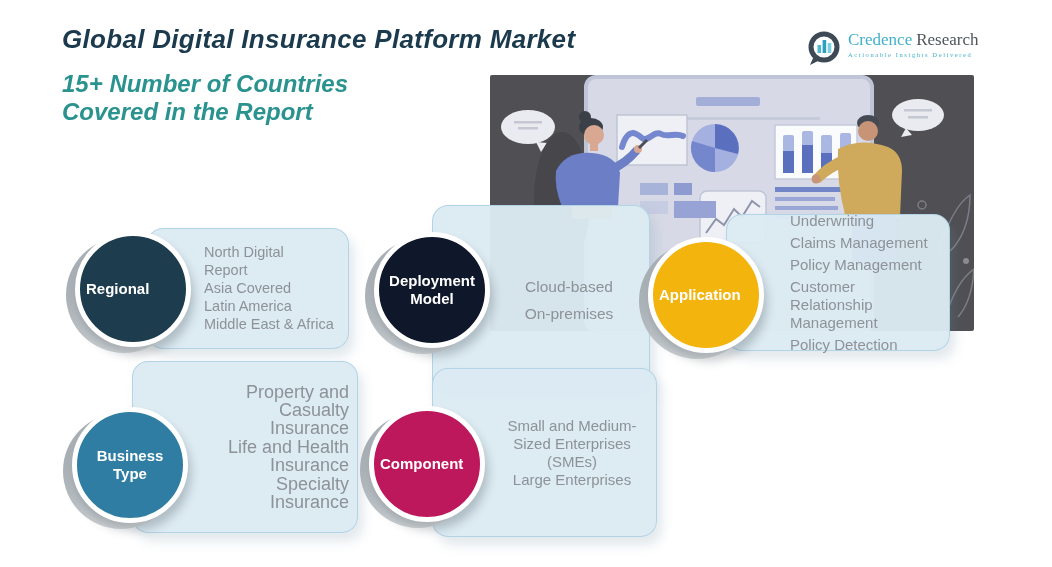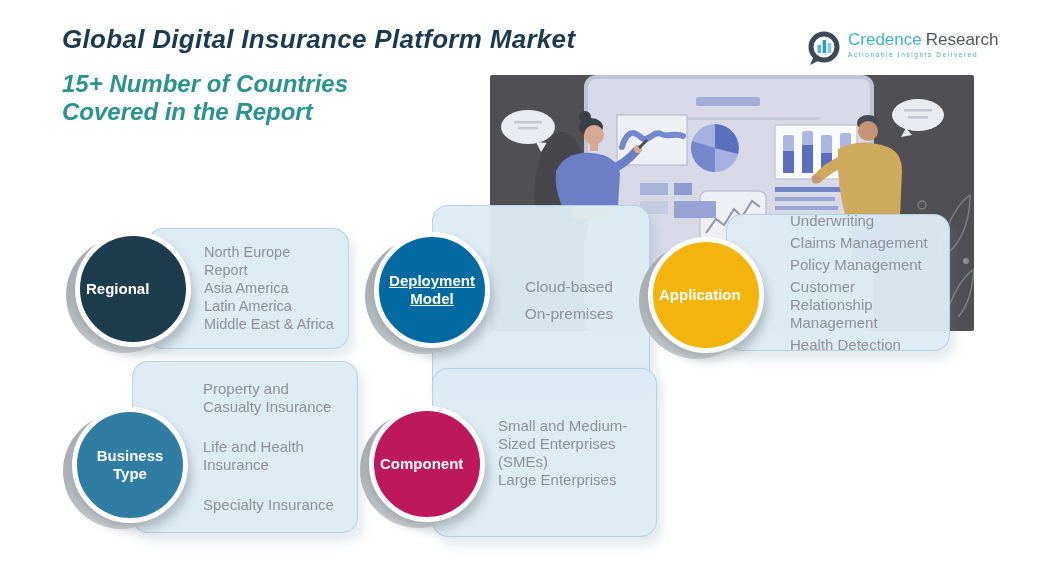--- a/index.html
+++ b/index.html
@@ -8,21 +8,21 @@
 
   
   .page-title{position:absolute;left:62px;top:24px;font-size:26px;font-weight:700;
               font-style:italic;letter-spacing:.3px;color:#1b3a4e;}
   .page-subtitle{position:absolute;left:62px;top:70px;font-size:24px;font-weight:700;
                  font-style:italic;line-height:28px;color:#2a938f;}
 
   
   .logo{position:absolute;left:806px;top:30px;display:flex;align-items:flex-start;}
   .logo svg{display:block;}
-  .logo-text{margin-left:6px;}
+  .logo-text{margin-left:6px;font-family:Liberation Serif, serif;}
   .brand-line{font-size:17px;line-height:20px;white-space:nowrap;}
   .brand-primary{color:#41b1c9;}
   .brand-secondary{color:#4e565c;margin-left:4px;}
   .tagline{font-size:6.5px;letter-spacing:1.6px;color:#41b1c9;margin-top:1px;white-space:nowrap;}
 
   
   .illustration{position:absolute;left:490px;top:75px;width:484px;height:256px;z-index:1;}
 
   
   .box{position:absolute;box-sizing:border-box;background:rgba(220,234,243,.96);
@@ -31,23 +31,23 @@
        display:flex;flex-direction:column;justify-content:center;
        color:#8d9298;z-index:2;}
   .box .item{margin:0;}
   .box-regional   {left:147px;top:228px;width:202px;height:121px;padding:8px 6px 8px 56px;
                    font-size:14.5px;line-height:17px;gap:1px;}
   .box-deployment {left:432px;top:205px;width:218px;height:190px;padding:8px 8px 8px 64px;
                    font-size:15.5px;line-height:19px;gap:8px;text-align:center;}
   .box-application{left:726px;top:214px;width:224px;height:137px;padding:8px 8px 8px 63px;
                    font-size:15px;line-height:18px;gap:4px;}
   .box-business   {left:132px;top:361px;width:226px;height:172px;padding:8px 8px 8px 70px;
-                   font-size:15px;line-height:18px;gap:22px;}
+                   font-size:18px;line-height:18px;gap:1px;text-align:right;}
   .box-component  {left:432px;top:368px;width:225px;height:169px;padding:8px 10px 8px 65px;
-                   font-size:15px;line-height:18px;}
+                   font-size:15px;line-height:18px;text-align:center;}
 
   
   .badge{position:absolute;width:116px;height:116px;z-index:3;}
   .badge::before{content:"";position:absolute;inset:0;border-radius:50%;
                  background:linear-gradient(115deg,#9ba3a9 0%,#cfd4d7 55%,#eceeef 100%);
                  transform:translate(-9px,6px);}
   .badge-circle{position:absolute;inset:0;border-radius:50%;border:5px solid #ffffff;
                 box-sizing:border-box;display:flex;align-items:center;justify-content:flex-start;
                 text-align:center;color:#ffffff;font-weight:700;font-size:15px;line-height:18px;
                 padding:6px;box-shadow:3px 8px 10px rgba(40,50,60,.25);}
@@ -160,48 +160,48 @@
 
     <g stroke="#7d7d86" fill="none" stroke-width="1.5">
       <path d="M448,178 Q462,132 480,120 Q480,152 464,172 Q455,182 448,178 Z"></path>
       <path d="M454,246 Q466,206 484,194 Q482,226 468,242"></path>
       <circle cx="432" cy="130" r="4"></circle>
     </g>
     <circle cx="476" cy="186" r="3" fill="#8b8b93"></circle>
   </svg>
 
   <div class="box box-regional">
-    <div class="item">North Europe</div>
+    <div class="item">North Digital</div>
     <div class="item">Report</div>
-    <div class="item">Asia America</div>
+    <div class="item">Asia Covered</div>
     <div class="item">Latin America</div>
     <div class="item">Middle East &amp; Africa</div>
   </div>
   <div class="badge badge-regional">
     <div class="badge-circle" style="background: rgb(29, 60, 77);">
       <span>Regional</span>
     </div>
   </div>
 
   <div class="box box-deployment">
     <div class="item">Cloud-based</div>
     <div class="item">On-premises</div>
   </div>
   <div class="badge badge-deployment">
-    <div class="badge-circle" style="background: #0369a1; text-decoration: underline;">
+    <div class="badge-circle" style="background: #0f172a;">
       <span>Deployment Model</span>
     </div>
   </div>
 
   <div class="box box-application">
     <div class="item">Underwriting</div>
     <div class="item">Claims Management</div>
     <div class="item">Policy Management</div>
     <div class="item">Customer Relationship Management</div>
-    <div class="item">Health Detection</div>
+    <div class="item">Policy Detection</div>
   </div>
   <div class="badge badge-application">
     <div class="badge-circle" style="background: rgb(243, 180, 14);">
       <span>Application</span>
     </div>
   </div>
 
   <div class="box box-business">
     <div class="item">Property and Casualty Insurance</div>
     <div class="item">Life and Health Insurance</div>

